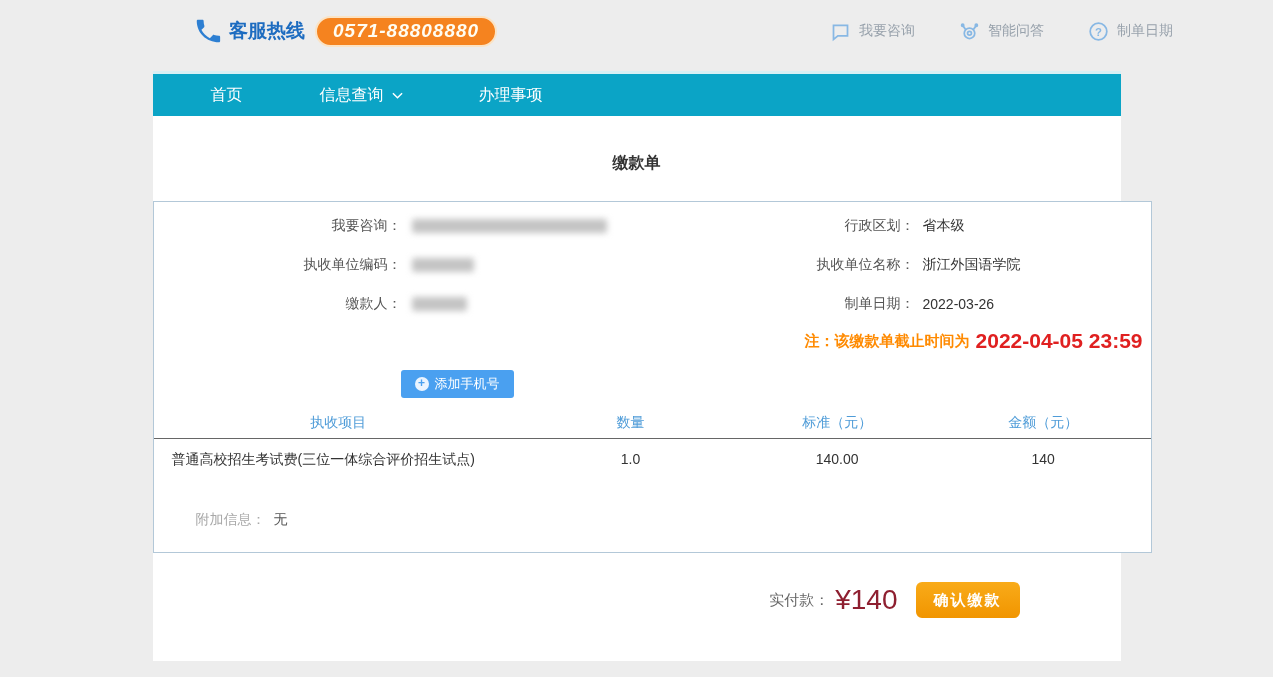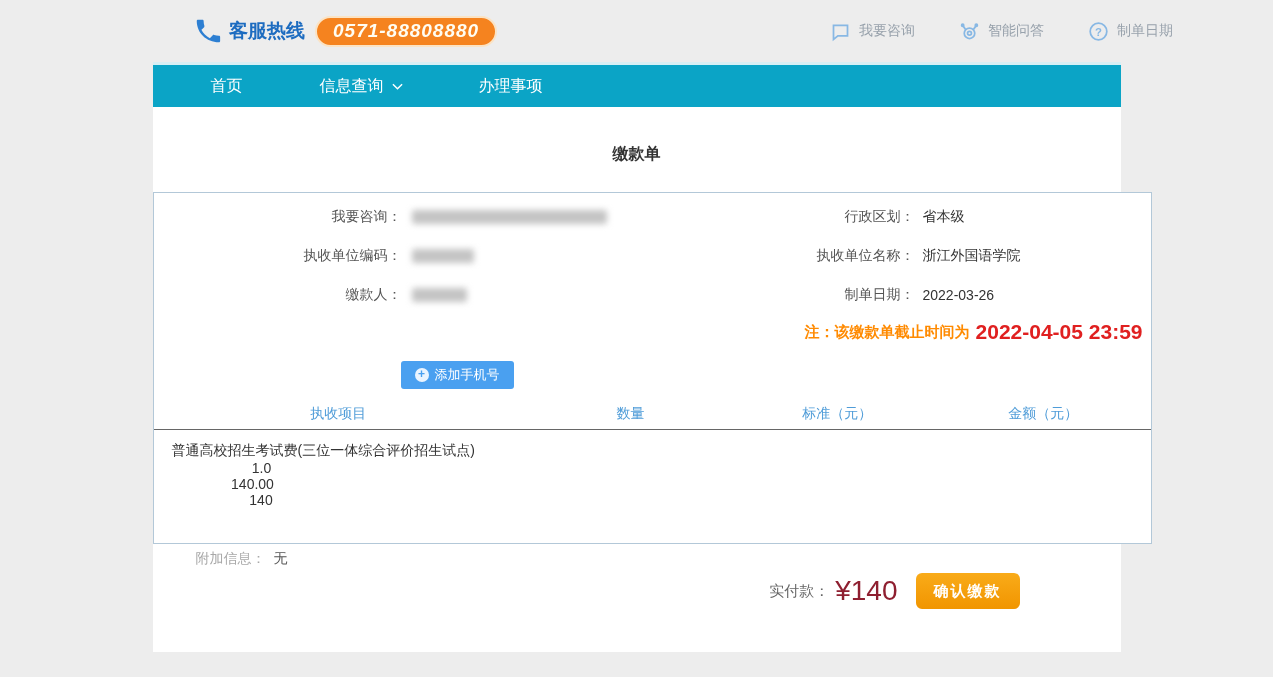--- a/index.html
+++ b/index.html
@@ -18,21 +18,21 @@
   .hotline-pill {
     background:#f5831f; border:2px solid #fbe3c4; border-radius:16px;
     padding:2px 16px 3px; color:#fffdf2; font-weight:bold; font-style:italic;
     font-size:19px; letter-spacing:1px;
   }
   .top-links { margin-left:auto; margin-right:100px; display:flex; gap:44px; align-items:center; }
   .top-link { display:flex; gap:8px; align-items:center; color:#98a2ac; font-size:14px; cursor:pointer; }
   .tl-ic { width:21px; height:21px; }
 
   
-  .main-wrap { width:968px; margin:0 auto; }
+  .main-wrap { width:968px; margin:9px auto; }
   .navbar {
     height:45px; background:#0ba4c6; border-top:3px solid #d8eff4;
     display:flex; align-items:center; color:#fff; font-size:16px;
   }
   .nav-item { cursor:pointer; display:flex; align-items:center; gap:8px; }
   .nav-home  { margin-left:58px; }
   .nav-info  { margin-left:77px; }
   .nav-handle{ margin-left:76px; }
   .chev { width:11px; height:7px; }
 
@@ -63,21 +63,21 @@
     display:flex; align-items:center; justify-content:center; gap:6px; cursor:pointer;
     font-family:inherit;
   }
   .plus-circle {
     width:14px; height:14px; border-radius:50%; background:#eaf4ff; color:#4aa0f0;
     font-size:12px; line-height:13px; text-align:center; font-weight:bold;
   }
 
   .fee-table { position:absolute; top:206px; left:0; right:0; }
   .fee-head { display:flex; height:31px; align-items:center; color:#4f9cd8; font-size:14px; border-bottom:1px solid #666; }
-  .fee-row  { display:flex; padding-top:12px; font-size:14px; color:#333;flex-direction:column; }
+  .fee-row  { display:flex; padding-top:12px; font-size:14px; color:#333; }
   .c1 { width:370px; text-align:center; }
   .c2 { width:216px; text-align:center; }
   .c3 { width:198px; text-align:center; }
   .c4 { width:215px; text-align:center; }
   .fee-row .c1 { text-align:left; padding-left:18px; }
   .extra-row { margin-top:42px; padding-left:42px; font-size:14px; }
   .extra-label { color:#a8a8a8; }
   .extra-value { color:#555; margin-left:4px; }
 
   .pay-row { position:absolute; top:466px; right:101px; display:flex; align-items:center; }

